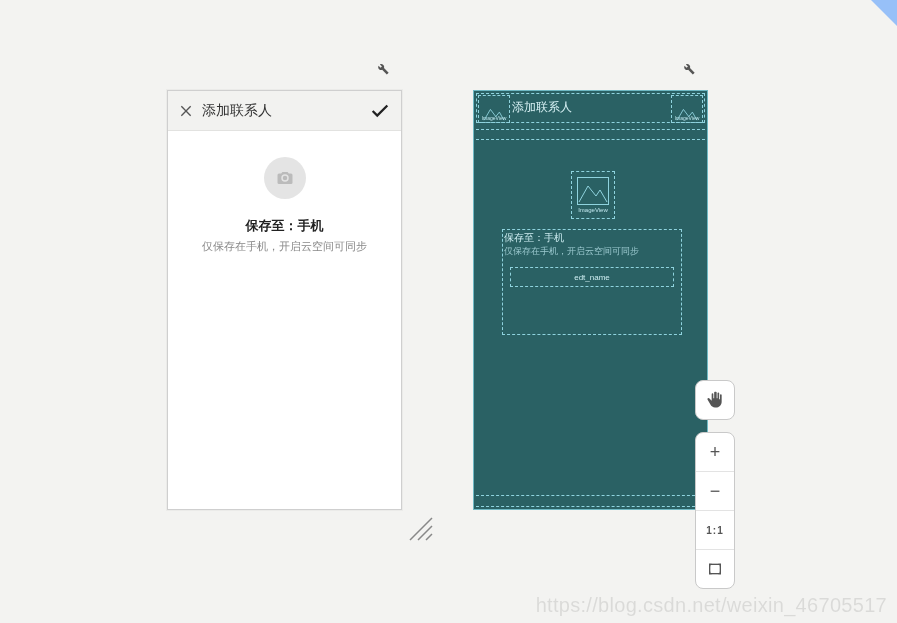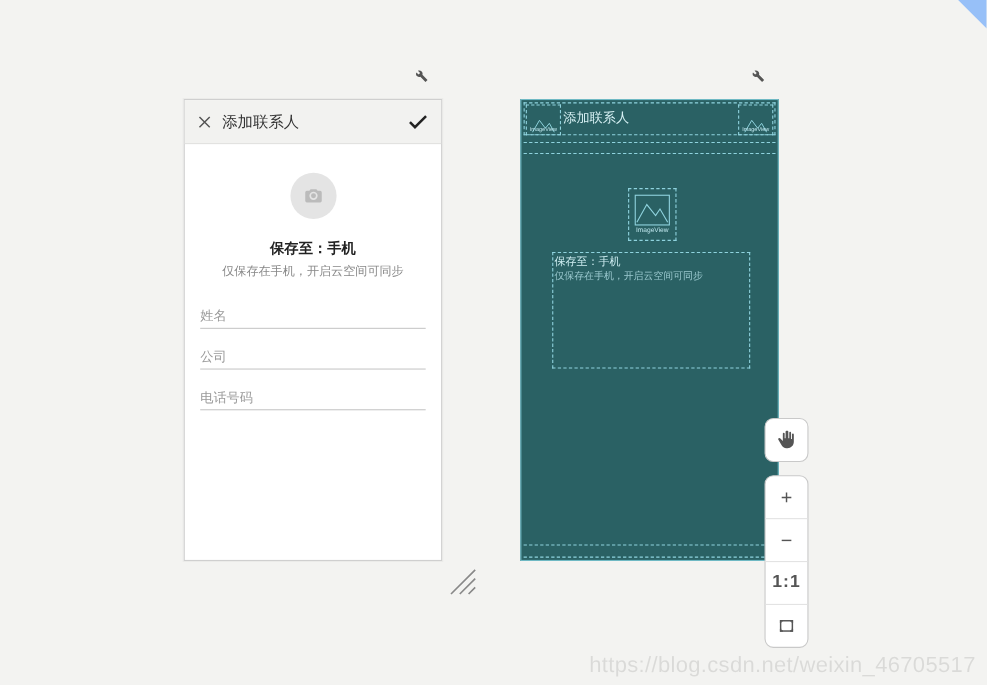--- a/index.html
+++ b/index.html
@@ -254,21 +254,21 @@
   }
   .tool-btn {
     height: 38px;
     display:flex; align-items:center; justify-content:center;
     font-size: 18px;
     color:#555;
     border-bottom: 1px solid #e3e3e3;
     cursor: pointer;
   }
   .tool-btn:last-child { border-bottom: none; }
-  .tool-txt { font-size: 16px; font-weight:600; letter-spacing:1px; }
+  .tool-txt { font-size: 10px; font-weight:600; letter-spacing:1px; }
 
   
   .watermark {
     position:absolute;
     right: 10px;
     bottom: 6px;
     font-size: 20px;
     color: rgba(0,0,0,0.10);
     letter-spacing: 0.3px;
   }
@@ -308,25 +308,20 @@
     </div>
     <div class="pl-body">
       <div class="avatar-circle">
         <svg viewBox="0 0 24 24" width="18" height="18" fill="currentColor">
             <path d="M12 15a3 3 0 100-6 3 3 0 000 6z"></path>
             <path d="M20 6h-3l-1.5-2h-7L7 6H4a2 2 0 00-2 2v10a2 2 0 002 2h16a2 2 0 002-2V8a2 2 0 00-2-2zm-8 11a5 5 0 110-10 5 5 0 010 10z"></path>
           </svg>
       </div>
       <div class="save-line">保存至：手机</div>
       <div class="save-sub">仅保存在手机，开启云空间可同步</div>
-      <div class="field-group">
-        <input class="field" placeholder="姓名" style="">
-        <input class="field" placeholder="公司" style="">
-        <input class="field" placeholder="电话号码" style="">
-      </div>
     </div>
   </div>
 
   <div class="corner-lines">
     <svg viewBox="0 0 30 30" stroke="#888" stroke-width="1.5">
         <path d="M6 28 L28 6 M14 28 L28 14 M22 28 L28 22"></path>
       </svg>
   </div>
 
   <div class="phone-right">
@@ -354,20 +349,21 @@
             <polyline points="1,24 10,8 18,18 22,12 29,24"></polyline>
           </svg>
       </div>
       <div class="bp-image-label">ImageView</div>
     </div>
 
     <div class="bp-dash bp-panel"></div>
     <div class="bp-save">保存至：手机</div>
     <div class="bp-save-sub">仅保存在手机，开启云空间可同步</div>
 
+    <div class="bp-field bpf1">edt_name</div>
 
     <div class="bp-bottom"></div>
   </div>
 
   <div class="toolbar-pan">
     <svg viewBox="0 0 24 24" width="20" height="20" fill="currentColor">
       <path d="M13 2a1 1 0 011 1v7h1V4a1 1 0 112 0v7h1V6a1 1 0 112 0v8c0 4-3 7-7 7h-1c-2.5 0-4.5-1.5-5.5-3.5L3 11.5A1.3 1.3 0 015 10l3 3V5a1 1 0 112 0v5h1V3a1 1 0 011-1z"></path>
     </svg>
   </div>
   <div class="toolbar-stack">

